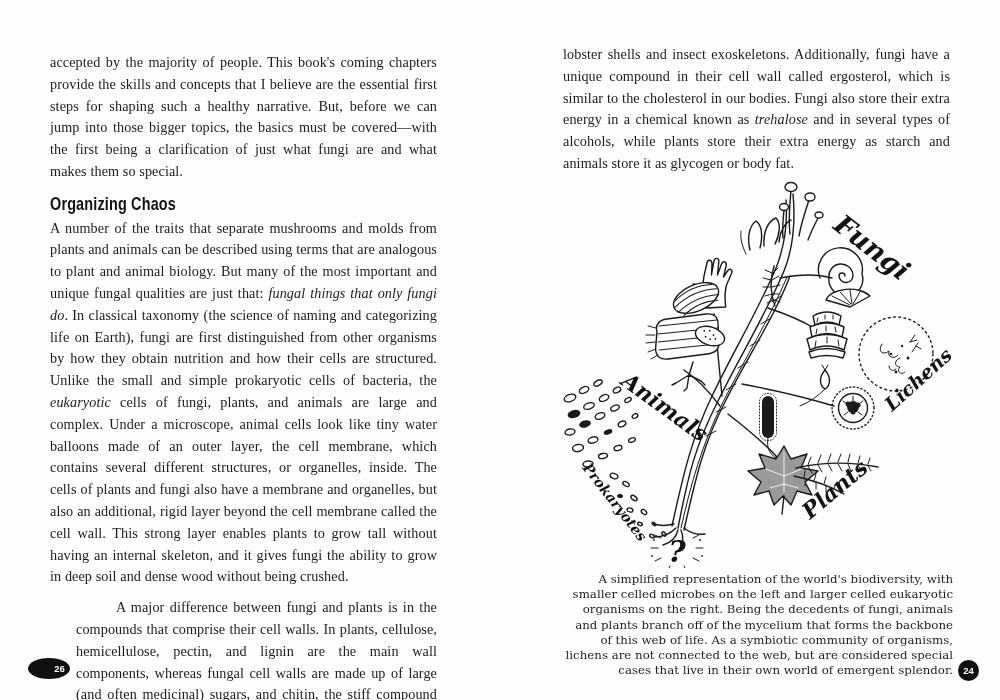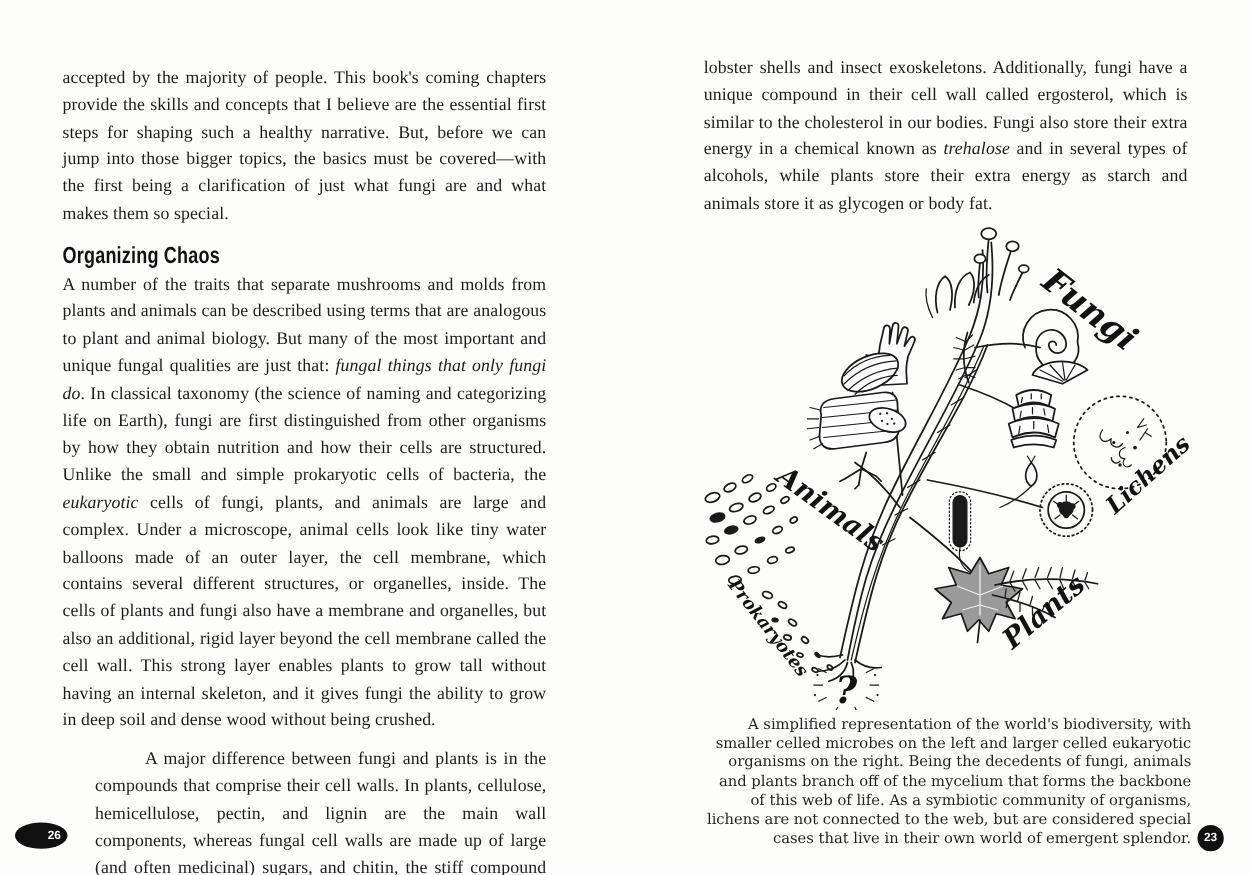--- a/index.html
+++ b/index.html
@@ -39,21 +39,21 @@
     position:absolute;left:561px;top:572px;width:392px;
     text-align:right;font-family:"DejaVu Serif",serif;
     font-size:11.8px;line-height:15.2px;color:#1f1f1f;
   }
   .badge{
     position:absolute;width:21px;height:21px;border-radius:50%;
     background:#101010;color:#ffffff;
     font-family:"Liberation Sans",sans-serif;font-size:9.5px;font-weight:bold;
     display:flex;align-items:center;justify-content:center;
   }
-  #badge-left{left:12px;top:658px;padding-left:21px;}
+  #badge-left{left:28px;top:658px;padding-left:21px;}
   #badge-right{left:958px;top:660px;}
 </style>
 </head>
 <body>
 
 <div class="col" id="col-left">
   <p><span>accepted by the majority of people. This book's coming chapters provide the skills and concepts that I believe are the essential first steps for shaping such a healthy narrative. But, before we can jump into those bigger topics, the basics must be covered—with the first being a clarification of just what fungi are and what makes them so special.</span></p>
   <h2 class="sec">Organizing Chaos</h2>
   <p><span>A number of the traits that separate mushrooms and molds from plants and animals can be described using terms that are analogous to plant and animal biology. But many of the most important and unique fungal qualities are just that: </span><em>fungal things that only fungi do</em><span>. In classical taxonomy (the science of naming and categorizing life on Earth), fungi are first distinguished from other organisms by how they obtain nutrition and how their cells are structured. Unlike the small and simple prokaryotic cells of bacteria, the </span><em>eukaryotic</em><span> cells of fungi, plants, and animals are large and complex. Under a microscope, animal cells look like tiny water balloons made of an outer layer, the cell membrane, which contains several different structures, or organelles, inside. The cells of plants and fungi also have a membrane and organelles, but also an additional, rigid layer beyond the cell membrane called the cell wall. This strong layer enables plants to grow tall without having an internal skeleton, and it gives fungi the ability to grow in deep soil and dense wood without being crushed.</span></p>
   <p class="indented"><span>A major difference between fungi and plants is in the compounds that comprise their cell walls. In plants, cellulose, hemicellulose, pectin, and lignin are the main wall components, whereas fungal cell walls are made up of large (and often medicinal) sugars, and chitin, the stiff compound that makes up</span></p>
@@ -244,14 +244,14 @@
     </g>
   </svg>
 </div>
 
 <div id="caption">A simplified representation of the world's biodiversity, with smaller celled microbes on the left and larger celled eukaryotic organisms on the right. Being the decedents of fungi, animals and plants branch off of the mycelium that forms the backbone of this web of life. As a symbiotic community of organisms, lichens are not connected to the web, but are considered special cases that live in their own world of emergent splendor.</div>
 
 <div class="badge" id="badge-left">
   <span>26</span>
 </div>
 <div class="badge" id="badge-right">
-  <span>23</span>
+  <span>24</span>
 </div>
 
 </body></html>

